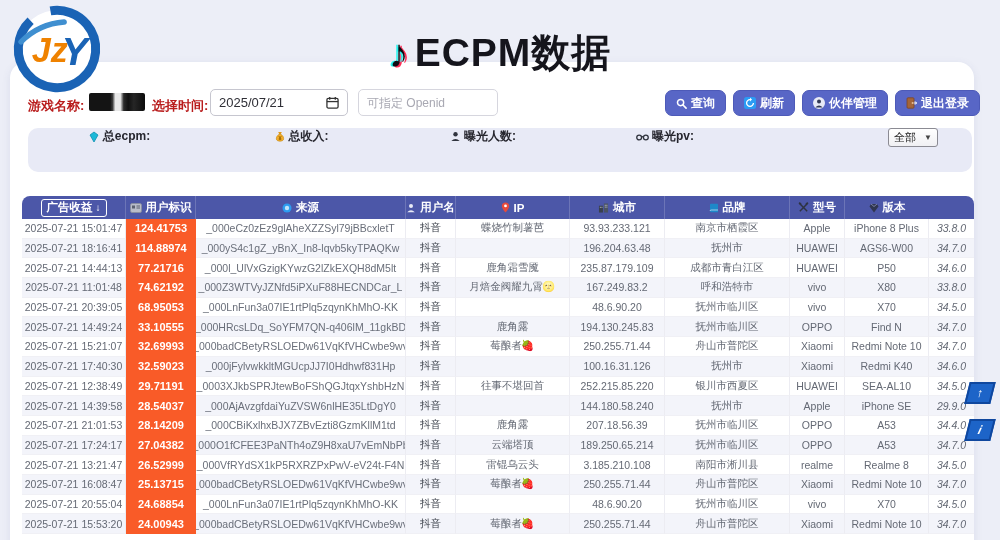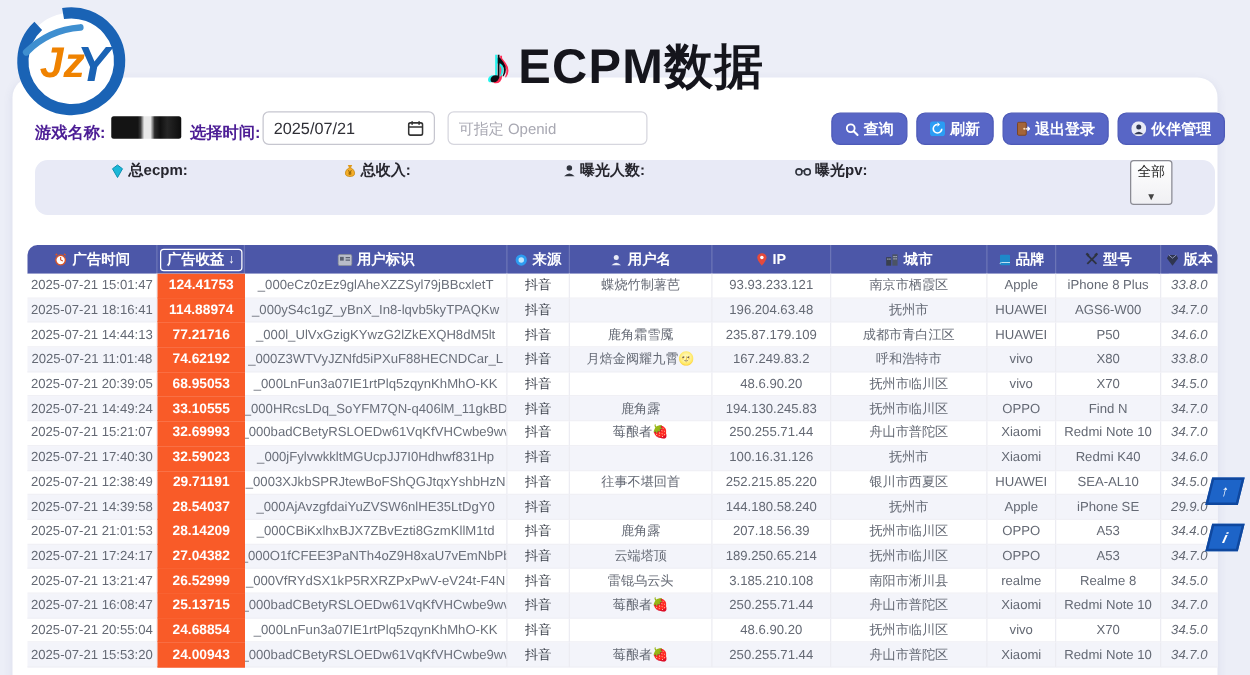--- a/index.html
+++ b/index.html
@@ -15,44 +15,44 @@
   }
   
   .logo{position:absolute;left:12px;top:4px;width:90px;height:90px;z-index:6;}
   
   .title-wrap{position:absolute;left:0;top:26px;width:100%;text-align:center;z-index:5;
     display:flex;align-items:center;justify-content:center;gap:6px;}
   .note{font-size:40px;font-weight:700;color:#0d0d14;line-height:1;
     text-shadow:-2px 0 0 #25f4ee,2px 1px 0 #fe2c55;}
   .title-text{font-size:39px;font-weight:800;color:#15151c;letter-spacing:1px;}
   
-  .lbl{position:absolute;font-size:13px;font-weight:700;color:#4c1d95;top:97px;}
+  .lbl{position:absolute;font-size:13px;font-weight:700;color:#b91c1c;top:97px;}
   .censored{position:absolute;left:89px;top:93px;width:56px;height:18px;border-radius:2px;
     background:linear-gradient(90deg,#141414 0 38%,#3a3a3a 42%,#e8e8e8 47% 56%,#2a2a2a 62%,#101010 70%,#262626 80%,#0c0c0c);
     filter:blur(.5px);}
   .date-input{position:absolute;left:210px;top:89px;width:138px;height:27px;box-sizing:border-box;
     background:#fff;border:1px solid #c6c6cf;border-radius:5px;display:flex;align-items:center;
     justify-content:space-between;padding:12px 8px;font-size:13px;color:#2f2f36;}
-  .openid-input{position:absolute;left:358px;top:89px;width:160px;height:27px;box-sizing:border-box;
+  .openid-input{position:absolute;left:358px;top:89px;width:140px;height:27px;box-sizing:border-box;
     background:#fff;border:1px solid #d6d6de;border-radius:5px;padding:0 8px;font-size:12px;color:#333;
     font-family:inherit;}
   .openid-input::placeholder{color:#a8a8b2;}
   .btn-row{position:absolute;right:20px;top:90px;display:flex;gap:7px;padding-left:28px;}
   .btn{display:flex;align-items:center;gap:4px;background:#5866c6;color:#fff;font-size:12px;
     font-weight:700;height:26px;padding:0 10px;border-radius:7px;border:1px solid #4d5ab8;cursor:pointer;
     font-family:inherit;}
   
   .stats{position:absolute;left:28px;top:128px;width:944px;height:44px;background:#e8eaf6;
     border-radius:10px;display:flex;align-items:flex-start;}
   .stat{flex:1;display:flex;flex-direction:column;align-items:center;justify-content:center;gap:3px;}
   .stat-label{font-size:12px;font-weight:700;color:#26262e;display:flex;align-items:center;gap:3px;}
   .stat-value{font-size:16px;font-weight:700;color:#5a62c8;margin-top:48px;}
   .stat.last{align-items:flex-end;padding-right:34px;box-sizing:border-box;}
   .mini-select{display:flex;align-items:center;gap:8px;border:1px solid #8b8b93;border-radius:3px;
-    background:linear-gradient(#ffffff,#f0f0f3);font-size:11px;color:#222;padding:1px 5px;cursor:pointer;flex-direction:column;}
+    background:linear-gradient(#ffffff,#f0f0f3);font-size:11px;color:#222;padding:1px 5px;cursor:pointer;}
   .mini-select .arrow{font-size:8px;color:#444;}
   
   :root{--cols:104px 70px 210px 50px 114px 95px 125px 55px 84px 45px;}
   .thead{position:absolute;left:22px;top:196px;width:952px;height:23px;background:#4c57a8;
     border-radius:8px 8px 0 0;display:grid;grid-template-columns:var(--cols);color:#fff;
     font-size:11.5px;font-weight:700;}
   .th{display:flex;align-items:center;justify-content:center;gap:4px;height:100%;
     border-right:1px solid rgba(255,255,255,.18);overflow:hidden;white-space:nowrap;}
   .th:last-child{border-right:none;}
   .sort-box{display:flex;align-items:center;gap:3px;border:1px solid #ffffff;border-radius:3px;
@@ -128,37 +128,37 @@
       <svg width="12" height="12" viewBox="0 0 12 12">
           <rect x="0" y="0" width="12" height="12" rx="2.5" fill="#2b9cf4"></rect>
           <path d="M6 2.6 A3.4 3.4 0 1 0 9.4 6" fill="none" stroke="#fff" stroke-width="1.3"></path>
           <path d="M6 0.8 L8 2.6 L6 4.4 Z" fill="#fff"></path>
         </svg>
     </span>
     <span>刷新</span>
   </button>
   <button class="btn">
     <span>
+      <svg width="12" height="12" viewBox="0 0 12 12">
+          <rect x="0" y="0" width="12" height="12" rx="6" fill="#e8eaf6"></rect>
+          <circle cx="6" cy="4.6" r="2" fill="#333a56"></circle>
+          <path d="M2.2 10.4 Q6 6.4 9.8 10.4 Z" fill="#333a56"></path>
+        </svg>
+    </span>
+    <span>伙伴管理</span>
+  </button>
+  <button class="btn">
+    <span>
       <svg width="11" height="12" viewBox="0 0 11 12">
           <rect x="1" y="0.8" width="7" height="10.4" rx="1" fill="#a4653a" stroke="#7c4526" stroke-width="0.8"></rect>
           <circle cx="6.4" cy="6" r="0.8" fill="#ffe2b8"></circle>
           <path d="M7.5 6 L10.6 6 M9 4.4 L10.6 6 L9 7.6" stroke="#fff" stroke-width="1" fill="none"></path>
         </svg>
     </span>
     <span>退出登录</span>
-  </button>
-  <button class="btn">
-    <span>
-      <svg width="12" height="12" viewBox="0 0 12 12">
-          <rect x="0" y="0" width="12" height="12" rx="6" fill="#e8eaf6"></rect>
-          <circle cx="6" cy="4.6" r="2" fill="#333a56"></circle>
-          <path d="M2.2 10.4 Q6 6.4 9.8 10.4 Z" fill="#333a56"></path>
-        </svg>
-    </span>
-    <span>伙伴管理</span>
   </button>
 </div>
 
 <div class="stats">
   <div class="stat">
     <span class="stat-label">
       <span>
           <svg width="12" height="12" viewBox="0 0 12 12">
             <path d="M2 4 L6 1 L10 4 L6 11 Z" fill="#1bb8d8" stroke="#0d8fb0" stroke-width="0.8"></path>
           </svg>
@@ -209,32 +209,20 @@
     <span class="mini-select">
       <span>全部</span>
       <span class="arrow">▼</span>
     </span>
     <span class="stat-value">1997条</span>
   </div>
 </div>
 
 <div class="thead">
   <div class="th">
-    <span>
-        <svg width="11" height="11" viewBox="0 0 12 12">
-          <circle cx="6" cy="6.6" r="4.2" fill="#fff" stroke="#d8552a" stroke-width="1.2"></circle>
-          <line x1="6" y1="6.6" x2="6" y2="4" stroke="#d8552a" stroke-width="1"></line>
-          <line x1="6" y1="6.6" x2="8" y2="7.4" stroke="#d8552a" stroke-width="1"></line>
-          <line x1="1.6" y1="2.4" x2="3" y2="1.2" stroke="#d8552a" stroke-width="1.2"></line>
-          <line x1="10.4" y1="2.4" x2="9" y2="1.2" stroke="#d8552a" stroke-width="1.2"></line>
-        </svg>
-      </span>
-    <span>广告时间</span>
-  </div>
-  <div class="th">
     <span class="sort-box">
       <span>广告收益</span>
       <span class="sort-arrow">↓</span>
     </span>
   </div>
   <div class="th">
     <span>
         <svg width="12" height="10" viewBox="0 0 12 10">
           <rect x="0.5" y="0.5" width="11" height="9" rx="1.5" fill="#b9bdc9" stroke="#888e9c" stroke-width="0.8"></rect>
           <rect x="2" y="2.5" width="3" height="3" fill="#5a6070"></rect>

